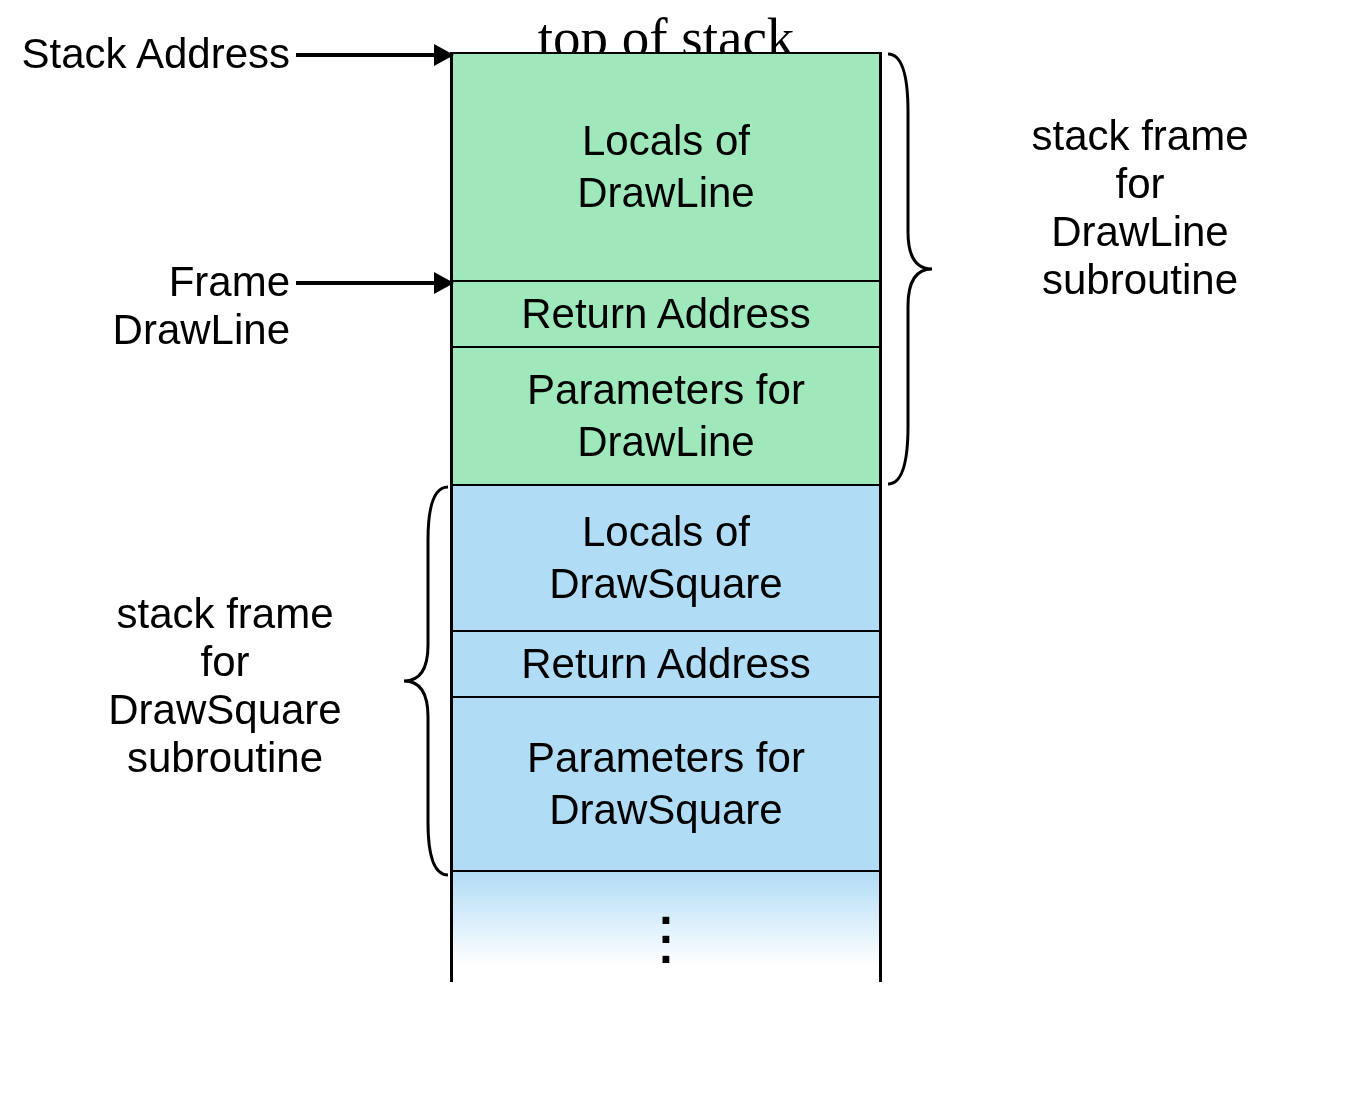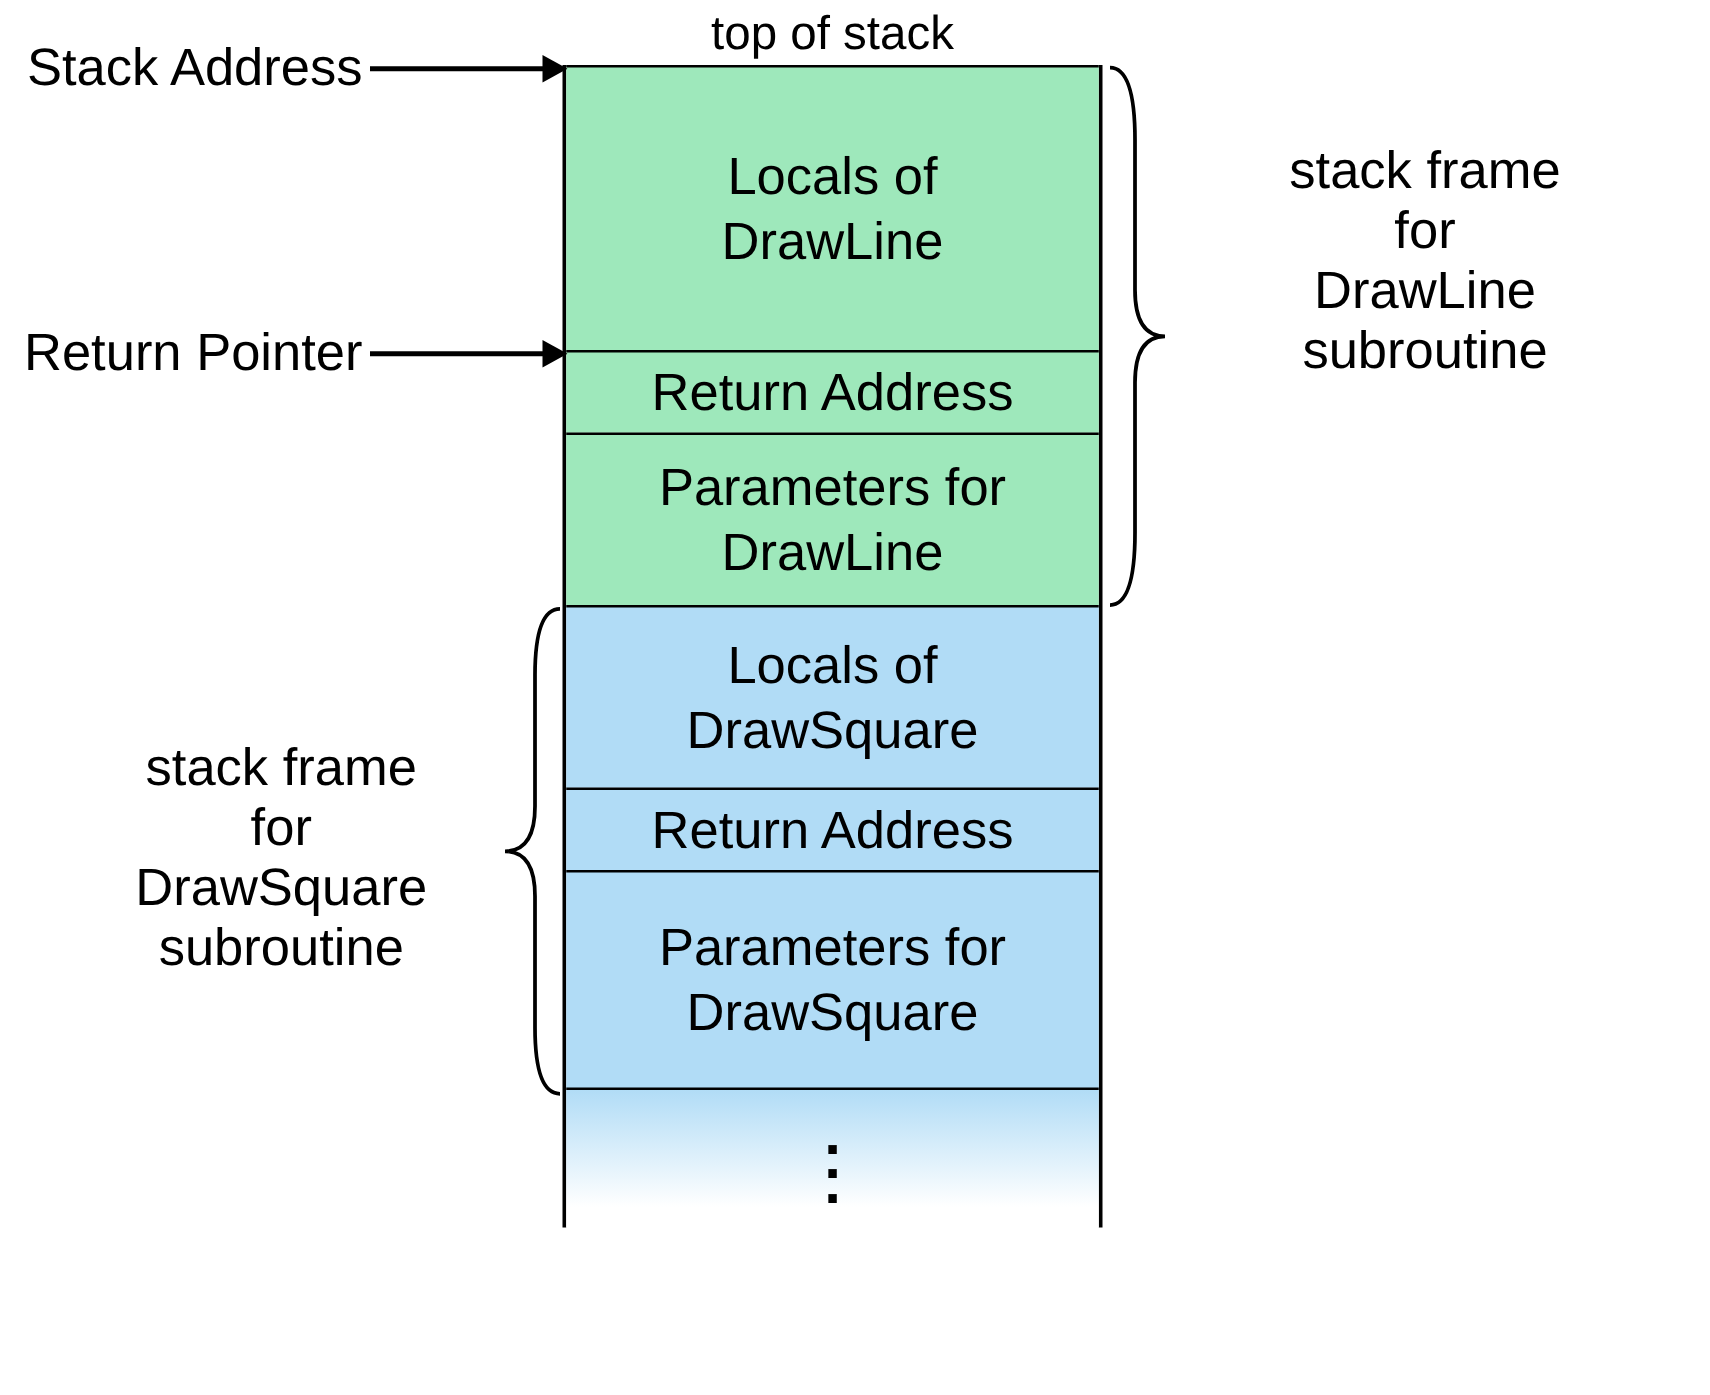--- a/index.html
+++ b/index.html
@@ -14,21 +14,22 @@
       position: relative;
       width: 100%;
       height: 100%;
     }
     .top-label {
       position: absolute;
       left: 450px;
       top: 6px;
       width: 432px;
       text-align: center;
-      font-size: 38px;
+      font-size: 55px;
+      font-family: Liberation Serif, serif;
     }
     .stack {
       position: absolute;
       left: 450px;
       top: 52px;
       width: 432px;
       border-left: 3px solid #000;
       border-right: 3px solid #000;
     }
     .cell {
@@ -130,21 +131,21 @@
       <div class="dots">.<br>.<br>.</div>
     </div>
   </div>
 
   <div class="pointer-label sp-label">Stack Address</div>
   <svg style="position:absolute; left:296px; top:40px;" width="158" height="30">
     <line x1="0" y1="15" x2="140" y2="15" stroke="#000" stroke-width="4"></line>
     <polygon points="138,4 158,15 138,26" fill="#000"></polygon>
   </svg>
 
-  <div class="pointer-label fp-label">Return Pointer</div>
+  <div class="pointer-label fp-label">Frame DrawLine</div>
   <svg style="position:absolute; left:296px; top:268px;" width="158" height="30">
     <line x1="0" y1="15" x2="140" y2="15" stroke="#000" stroke-width="4"></line>
     <polygon points="138,4 158,15 138,26" fill="#000"></polygon>
   </svg>
 
   <svg class="brace-right" width="50" height="434">
     <path d="M 2 2 Q 22 2 22 60 L 22 180 Q 22 217 46 217 Q 22 217 22 254 L 22 374 Q 22 432 2 432" fill="none" stroke="#000" stroke-width="3"></path>
   </svg>
   <div class="right-annot">
     <span style="white-space:pre-line;">stack frame

